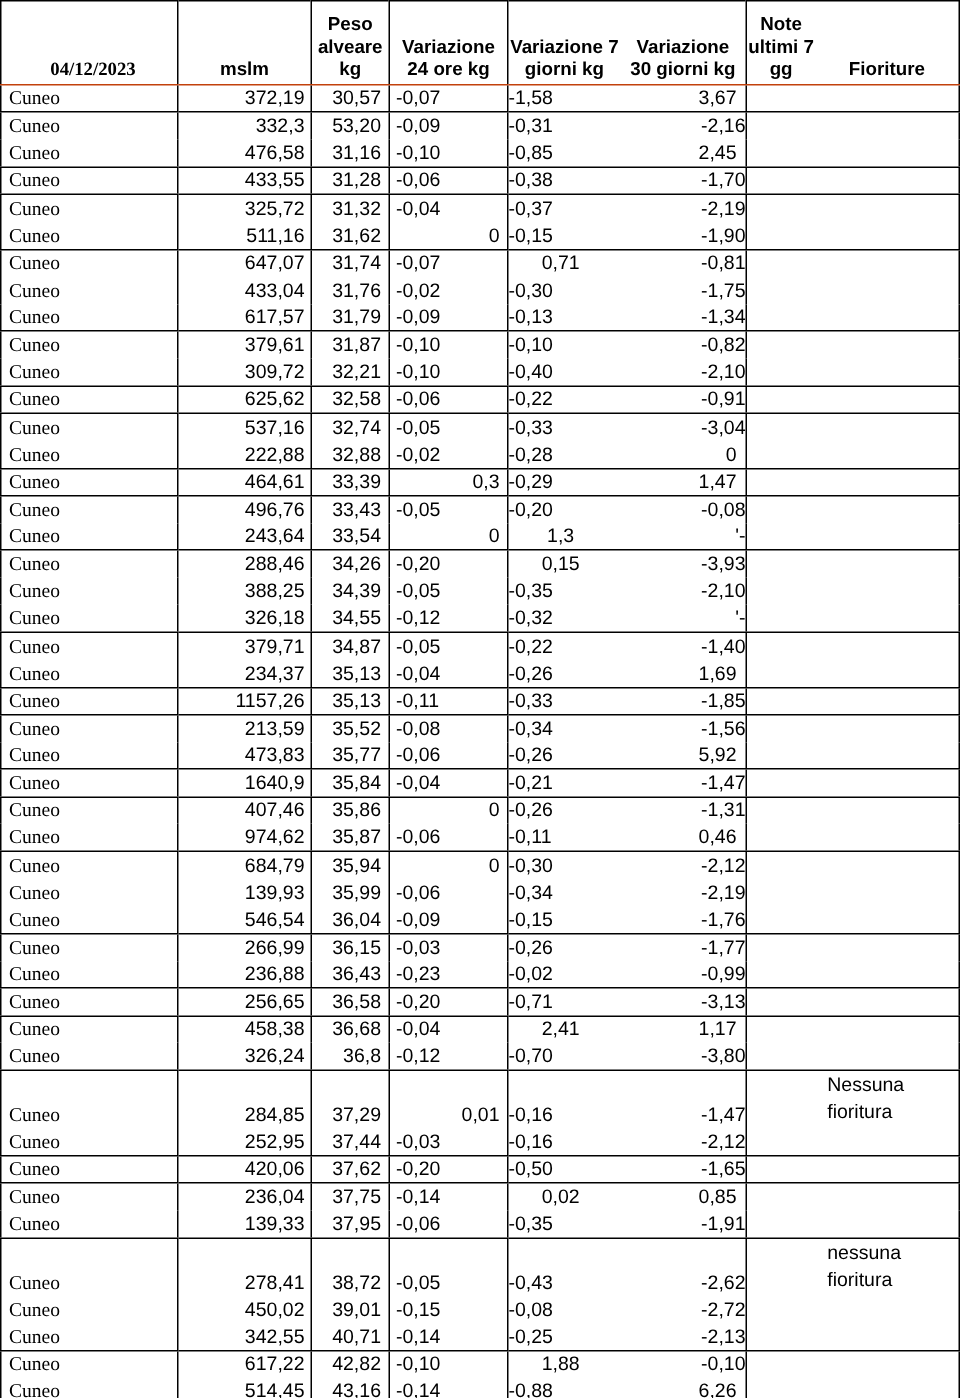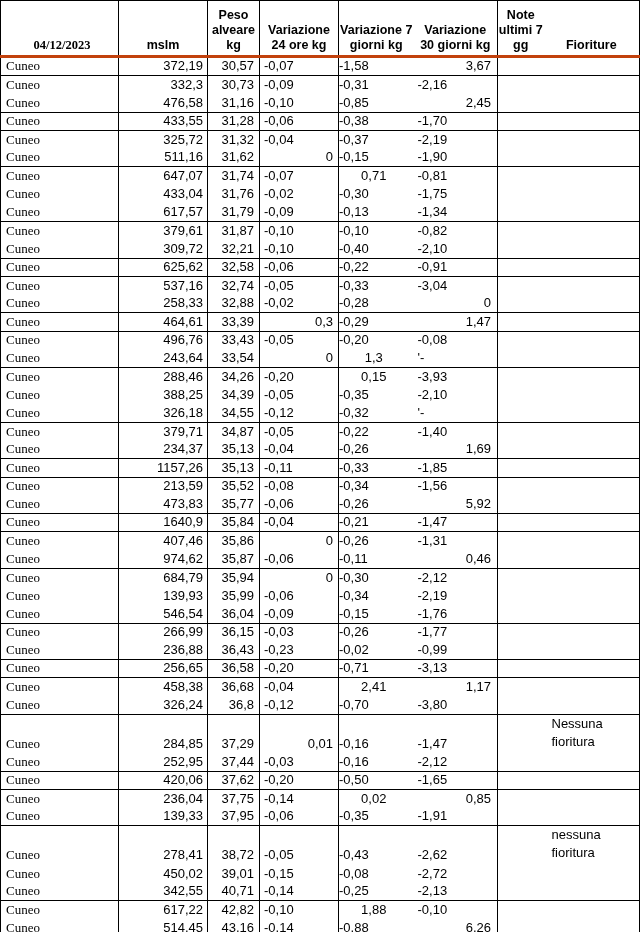--- a/index.html
+++ b/index.html
@@ -10,38 +10,38 @@
   .sheet { position:relative; width:643px; height:932px; }
   table {
     border-collapse:collapse; table-layout:fixed;
     width:639px; border:1px solid #000000;
   }
   th, td { padding:0; margin:0; overflow:hidden; }
   thead tr { height:56px; }
   thead th {
     vertical-align:bottom; font-weight:bold; font-size:12.5px; line-height:15px;
     white-space:pre-line; text-align:center; padding-bottom:2px;
-    border-bottom:3px solid #c2410c;
+    border-bottom:1px solid #c2410c;
   }
   tbody tr { height:18.25px; }
   tbody tr.tall { height:36.5px; }
   tbody td {
     vertical-align:bottom; font-size:13px; line-height:15px;
     white-space:nowrap; padding-bottom:2px;
   }
   tr.gend td { border-bottom:1px solid #000000; }
   .vb { border-left:1px solid #000000; }
   .c1 { text-align:left;  padding-left:5px;font-family:Liberation Serif, serif; }
   .c2 { text-align:right; padding-right:4px;margin-top:12px; }
   .c3 { text-align:right; padding-right:5px; }
   .c4.al { text-align:left;  padding-left:4px; }
   .c4.ar { text-align:right; padding-right:5px; }
   .c5.al { text-align:left;  padding-left:0; }
   .c5.ar { text-align:center; padding-right:5px; }
-  .c6.al { text-align:left;  padding-left:4px; }
+  .c6.al { text-align:right;  padding-left:4px; }
   .c6.ar { text-align:right; padding-right:6px; }
   .c8 {
     text-align:left; padding-left:8px; padding-right:2px;
     white-space:normal; line-height:18px;
   }
 </style>
 </head>
 <body>
 
 <div class="sheet">
@@ -82,21 +82,21 @@
           <td class="c3 vb">30,57</td>
           <td class="c4 vb al">-0,07</td>
           <td class="c5 vb al">-1,58</td>
           <td class="c6 ar">3,67</td>
           <td class="c7 vb"></td>
           <td class="c8"></td>
         </tr>
         <tr>
           <td class="c1">Cuneo</td>
           <td class="c2 vb">332,3</td>
-          <td class="c3 vb">30,73</td>
+          <td class="c3 vb">53,20</td>
           <td class="c4 vb al">-0,09</td>
           <td class="c5 vb al">-0,31</td>
           <td class="c6 al">-2,16</td>
           <td class="c7 vb"></td>
           <td class="c8"></td>
         </tr>
         <tr class="gend">
           <td class="c1">Cuneo</td>
           <td class="c2 vb">476,58</td>
           <td class="c3 vb">31,16</td>
@@ -201,21 +201,21 @@
           <td class="c2 vb">537,16</td>
           <td class="c3 vb">32,74</td>
           <td class="c4 vb al">-0,05</td>
           <td class="c5 vb al">-0,33</td>
           <td class="c6 al">-3,04</td>
           <td class="c7 vb"></td>
           <td class="c8"></td>
         </tr>
         <tr class="gend">
           <td class="c1">Cuneo</td>
-          <td class="c2 vb">258,33</td>
+          <td class="c2 vb">222,88</td>
           <td class="c3 vb">32,88</td>
           <td class="c4 vb al">-0,02</td>
           <td class="c5 vb al">-0,28</td>
           <td class="c6 ar">0</td>
           <td class="c7 vb"></td>
           <td class="c8"></td>
         </tr>
         <tr class="gend">
           <td class="c1">Cuneo</td>
           <td class="c2 vb">464,61</td>

